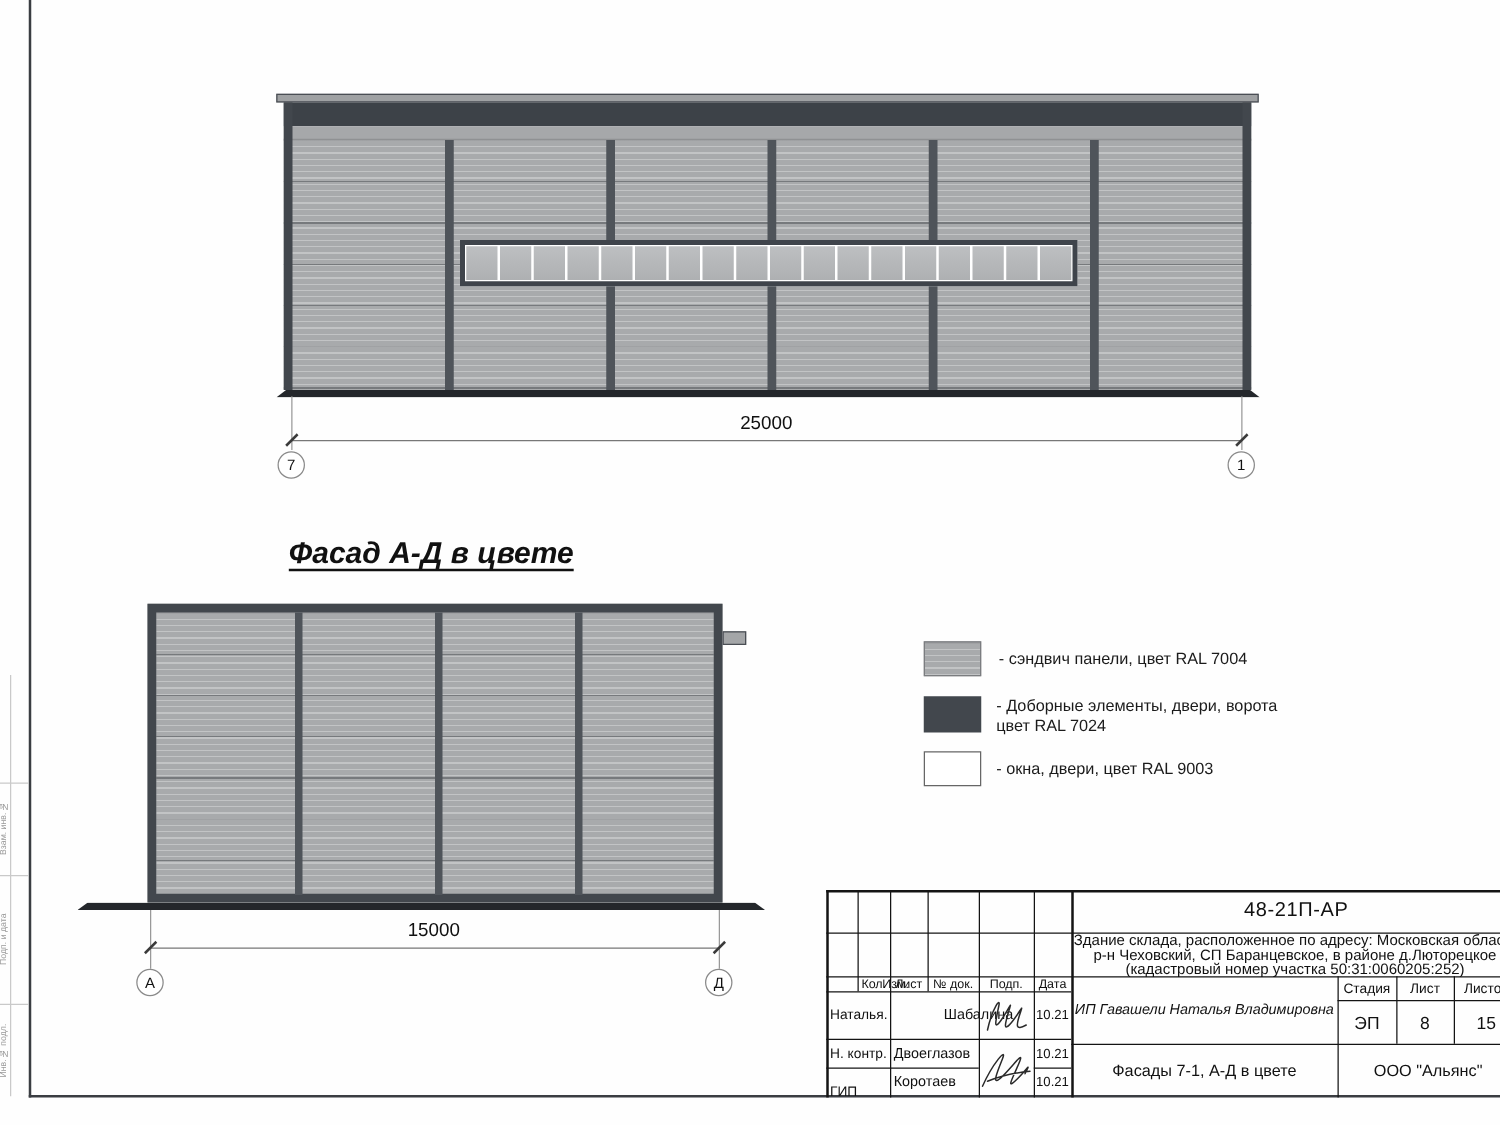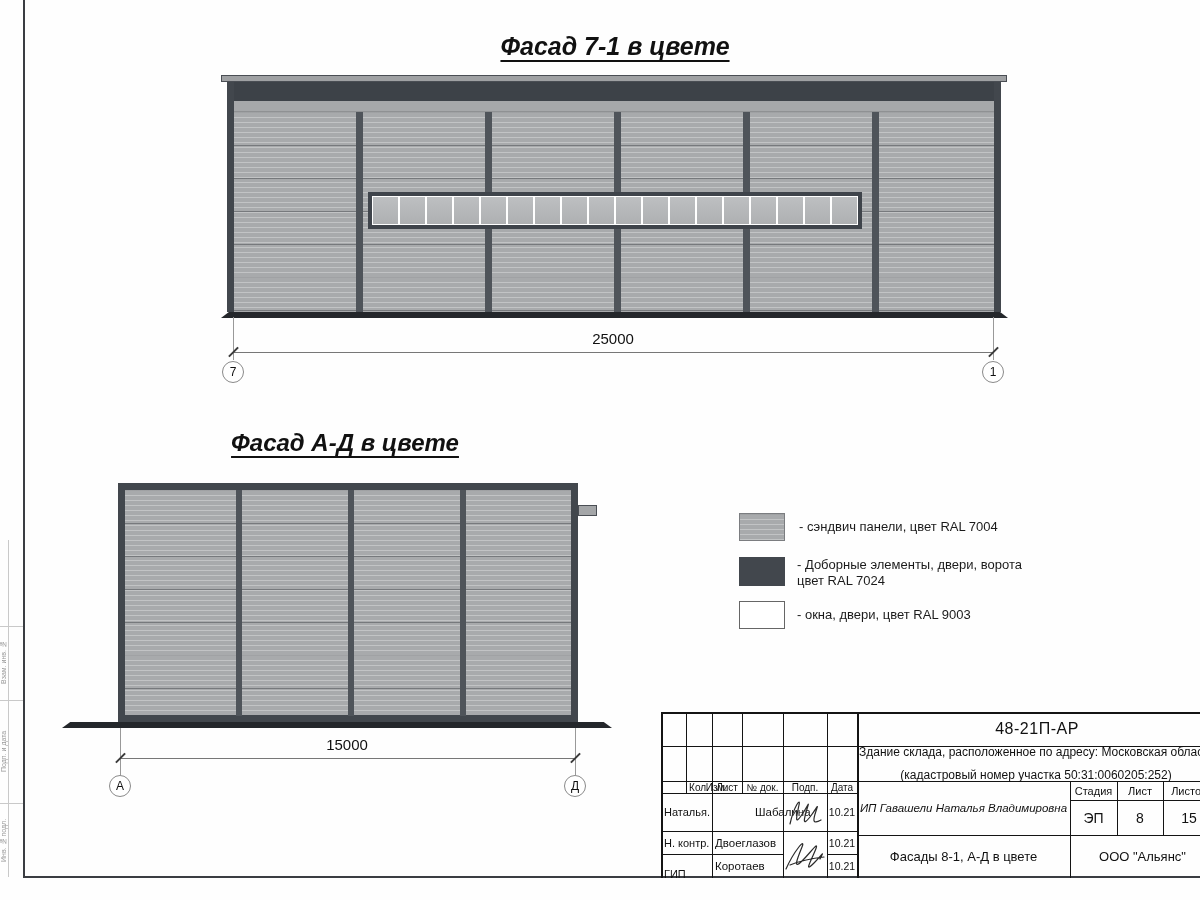--- a/index.html
+++ b/index.html
@@ -41,21 +41,20 @@
   <div class="abs faint" style="left:8px;top:540px;width:1px;height:337px;"></div>
   <div class="abs" style="left:23px;top:0;width:2px;height:878px;background:#3a3d42;"></div>
   <div class="abs" style="left:23px;top:876px;width:1177px;height:2px;background:#3a3d42;"></div>
   <div class="abs faint" style="left:0;top:626px;width:23px;height:1px;"></div>
   <div class="abs faint" style="left:0;top:700px;width:23px;height:1px;"></div>
   <div class="abs faint" style="left:0;top:803px;width:23px;height:1px;"></div>
   <div class="margin-label" style="top:626px;height:74px;">Взам. инв. №</div>
   <div class="margin-label" style="top:700px;height:103px;">Подп. и дата</div>
   <div class="margin-label" style="top:803px;height:74px;">Инв. № подл.</div>
 
-  <div class="view-title" style="left:215px;top:32px;width:800px;">Фасад 7-1 в цвете</div>
 
   <div>
 
     <div class="abs" style="left:221px;top:75px;width:786px;height:7px;background:#9fa1a3;border:1px solid #4a4e54;box-sizing:border-box;"></div>
 
     <div class="abs" style="left:227px;top:82px;width:774px;height:19px;background:#3d4248;"></div>
 
     <div class="abs" style="left:227px;top:101px;width:774px;height:11px;background:#a6a8aa;border-bottom:1px solid #8f9193;box-sizing:border-box;"></div>
 
     <div class="abs panel-tex" style="left:227px;top:112px;width:774px;height:200px;"></div>
@@ -189,30 +188,30 @@
     <div class="abs" style="left:782px;top:831px;">
       <svg width="46" height="46" viewBox="0 0 46 46">
         <path d="M4,38 C12,20 24,6 20,16 C16,26 10,40 20,30 C30,20 38,8 33,20 C28,32 22,42 32,32 C40,24 43,18 38,28 M8,34 C18,30 32,27 42,26" stroke="#2a2a2a" stroke-width="1.2" fill="none" stroke-linecap="round"></path>
       </svg>
     </div>
 
     <div class="tbc" style="left:859px;top:712px;width:356px;height:34px;font-size:16px;letter-spacing:.5px;">48-21П-АР</div>
 
     <div class="abs" style="left:859px;top:747px;width:354px;height:34px;text-align:center;font-size:12px;line-height:11.5px;color:#111;">
       <span style="white-space:nowrap;">Здание склада, расположенное по адресу: Московская область,</span><br>
-      <br>
+      <span style="white-space:nowrap;">р-н Чеховский, СП Баранцевское, в районе д.Люторецкое</span><br>
       <span style="white-space:nowrap;">(кадастровый номер участка 50:31:0060205:252)</span>
     </div>
 
     <div class="tbc" style="left:857px;top:781px;width:213px;height:54px;font-size:11.5px;font-style:italic;">ИП Гавашели Наталья Владимировна</div>
 
     <div class="tbc" style="left:1070px;top:781px;width:47px;height:19px;font-size:11px;">Стадия</div>
     <div class="tbc" style="left:1117px;top:781px;width:46px;height:19px;font-size:11px;">Лист</div>
     <div class="tbc" style="left:1163px;top:781px;width:52px;height:19px;font-size:11px;">Листов</div>
     <div class="tbc" style="left:1070px;top:800px;width:47px;height:35px;font-size:14px;">ЭП</div>
     <div class="tbc" style="left:1117px;top:800px;width:46px;height:35px;font-size:14px;">8</div>
     <div class="tbc" style="left:1163px;top:800px;width:52px;height:35px;font-size:14px;">15</div>
 
-    <div class="tbc" style="left:857px;top:835px;width:213px;height:43px;font-size:13px;">Фасады 8-1, А-Д в цвете</div>
+    <div class="tbc" style="left:857px;top:835px;width:213px;height:43px;font-size:13px;">Фасады 7-1, А-Д в цвете</div>
     <div class="tbc" style="left:1070px;top:835px;width:145px;height:43px;font-size:13px;">ООО "Альянс"</div>
   </div>
 
 </div>
 
 </body></html>

